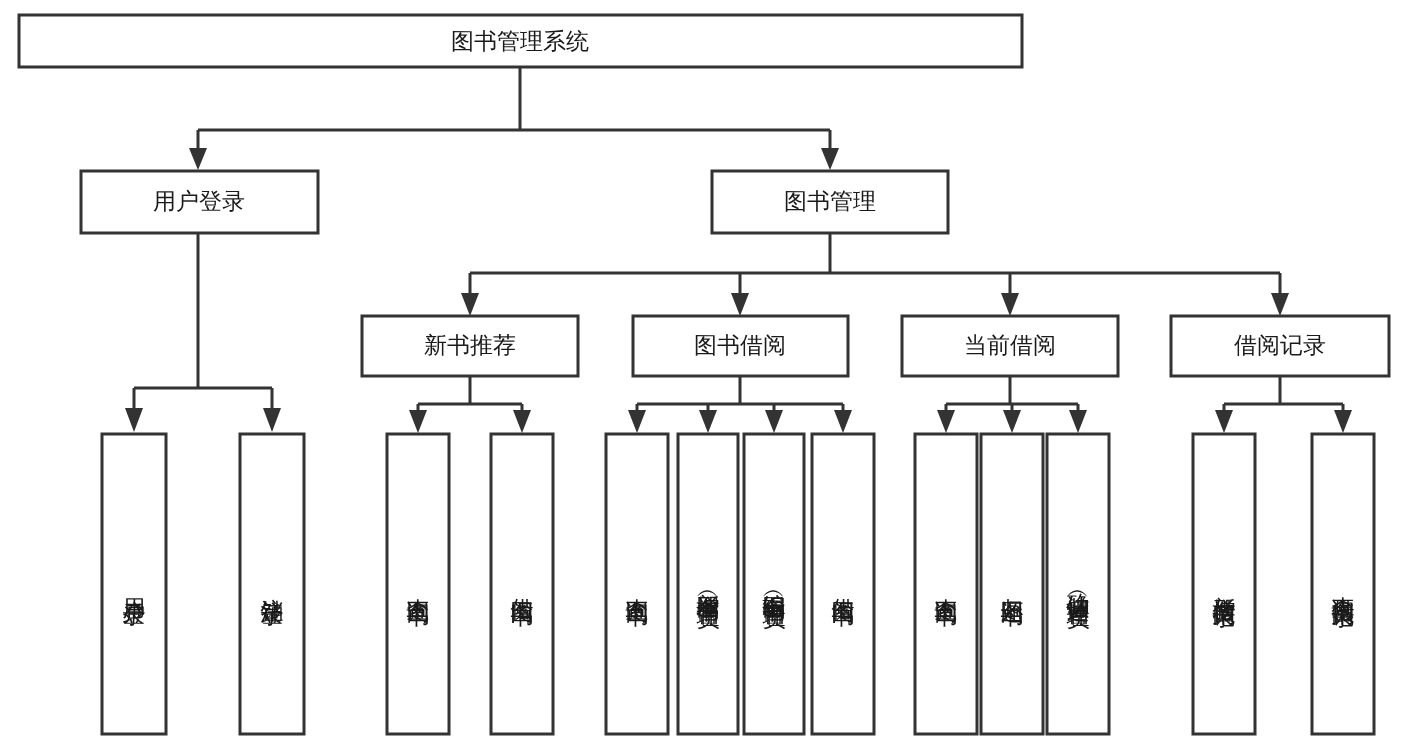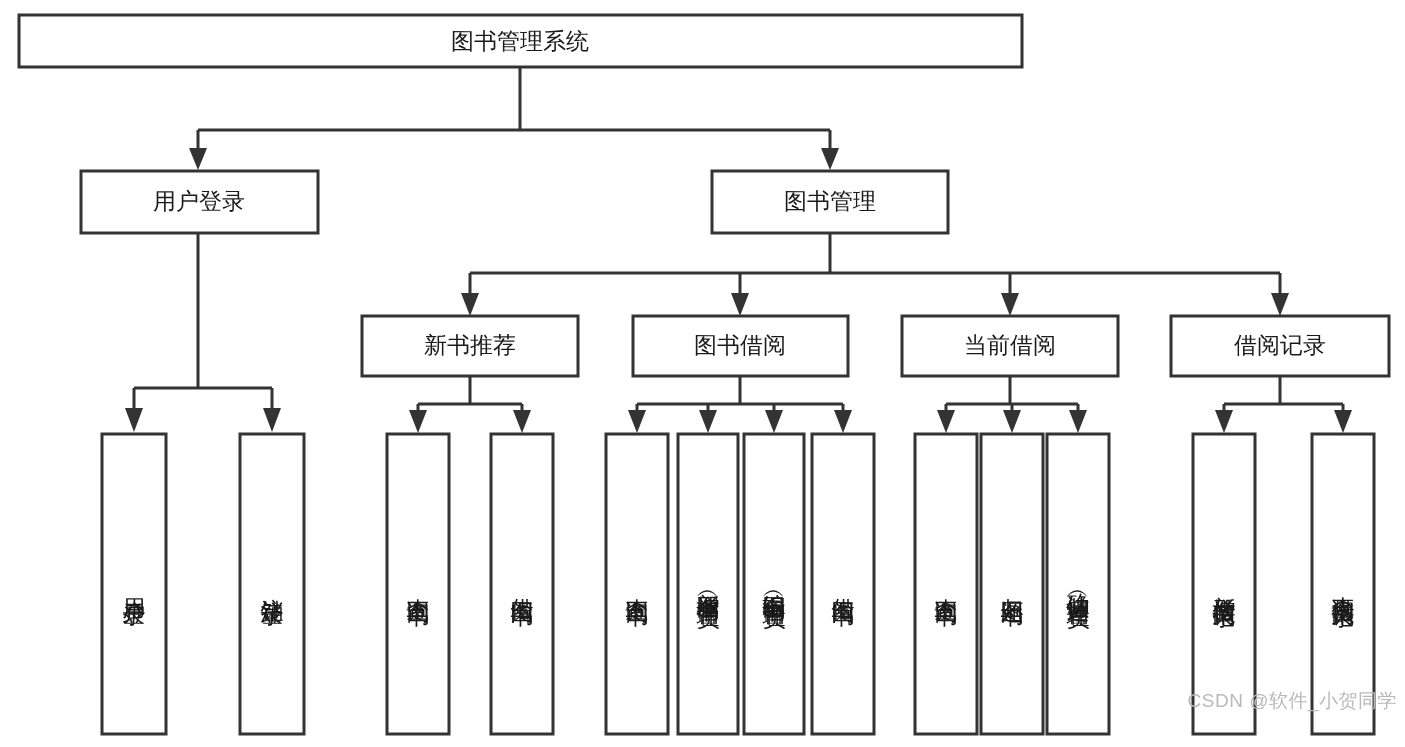--- a/index.html
+++ b/index.html
@@ -267,15 +267,14 @@
     <span class="leaf-label">确认归还（管理员）</span>
   </div>
 
   <div class="leaf-label-wrap" style="left:1193px; top:434px; width:62px; height:300px;">
     <span class="leaf-label">新增借阅记录</span>
   </div>
   <div class="leaf-label-wrap" style="left:1312px; top:434px; width:62px; height:300px;">
     <span class="leaf-label">查询借阅记录</span>
   </div>
 
-  <div class="watermark">CSDN @软件_小贺同学</div>
 
 </div>
 
 </body></html>

